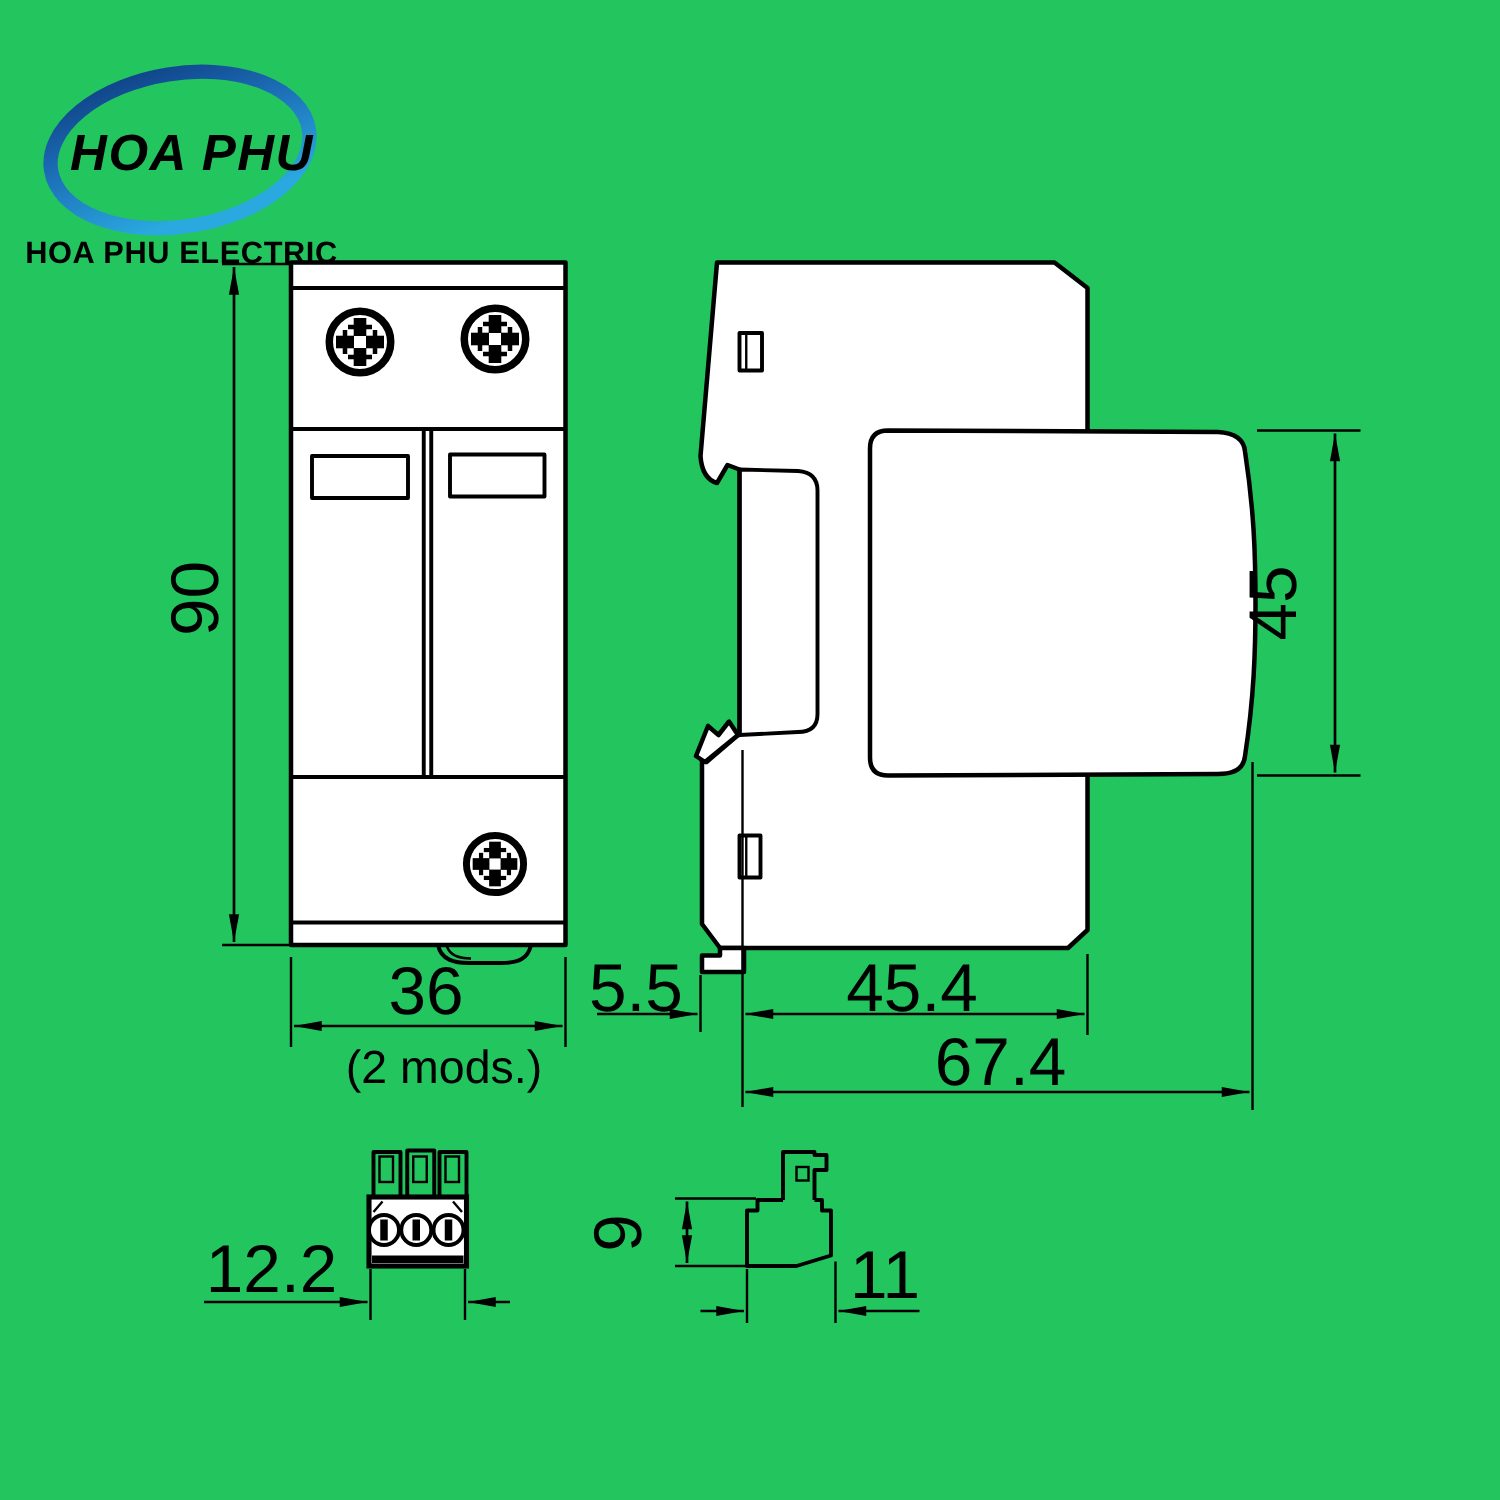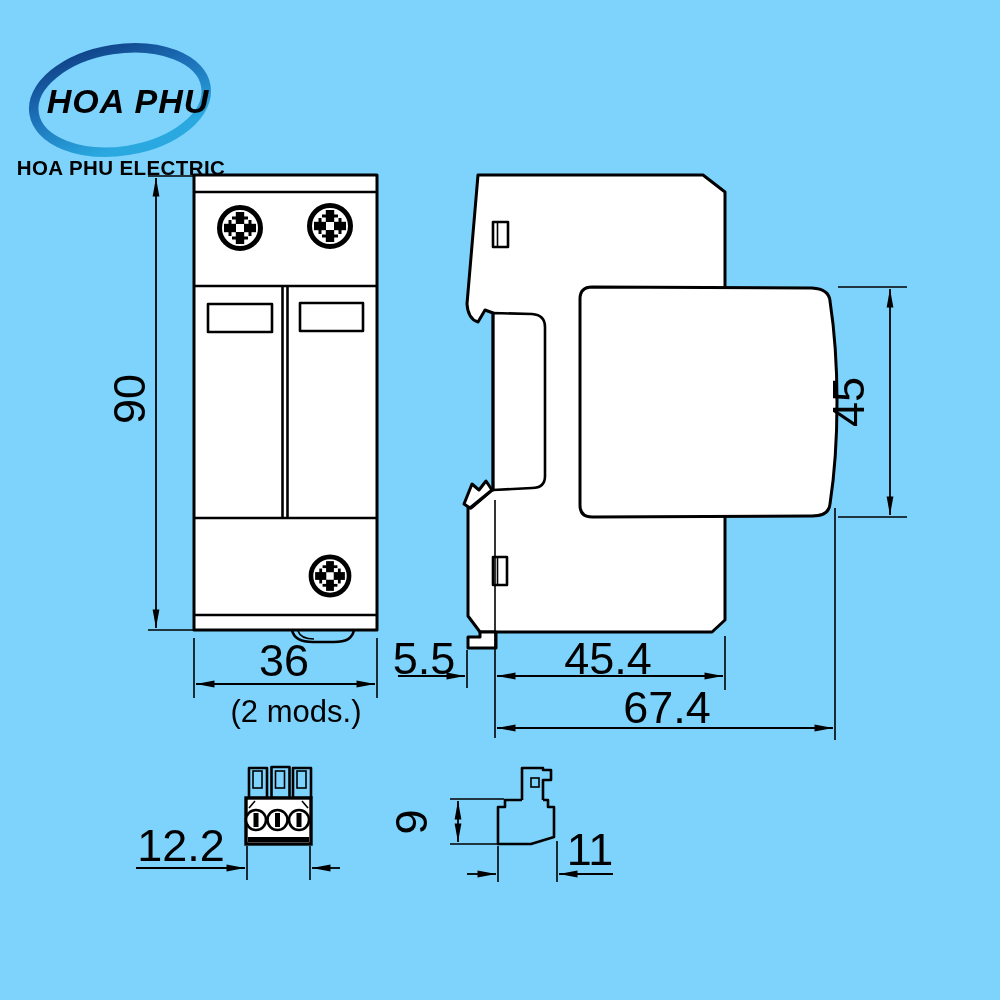--- a/index.html
+++ b/index.html
@@ -1,17 +1,17 @@
 <!DOCTYPE html>
 <html><head>
 <meta charset="utf-8">
 <style>
   html,body{margin:0;padding:0;background:#ffffff;}
   .canvas{
-    position:relative;width:1000px;height:1000px;background:#7dd3fc;
+    position:relative;width:1000px;height:1000px;background:#22c55e;
     font-family:"Liberation Sans", sans-serif;overflow:hidden;
   }
   svg text{font-family:"Liberation Sans", sans-serif;fill:#000;}
   .dimtxt{font-size:45px;}
   .modstxt{font-size:31px;}
   .brandtxt{font-size:34px;font-weight:bold;font-style:italic;letter-spacing:1px;}
   .subtxt{font-size:20.5px;font-weight:bold;letter-spacing:.4px;}
   .outline{fill:#ffffff;stroke:#000;stroke-width:3;stroke-linejoin:round;}
   .outline2{fill:none;stroke:#000;stroke-width:2.6;stroke-linejoin:round;}
   .thin{stroke:#000;stroke-width:1.6;fill:none;}

